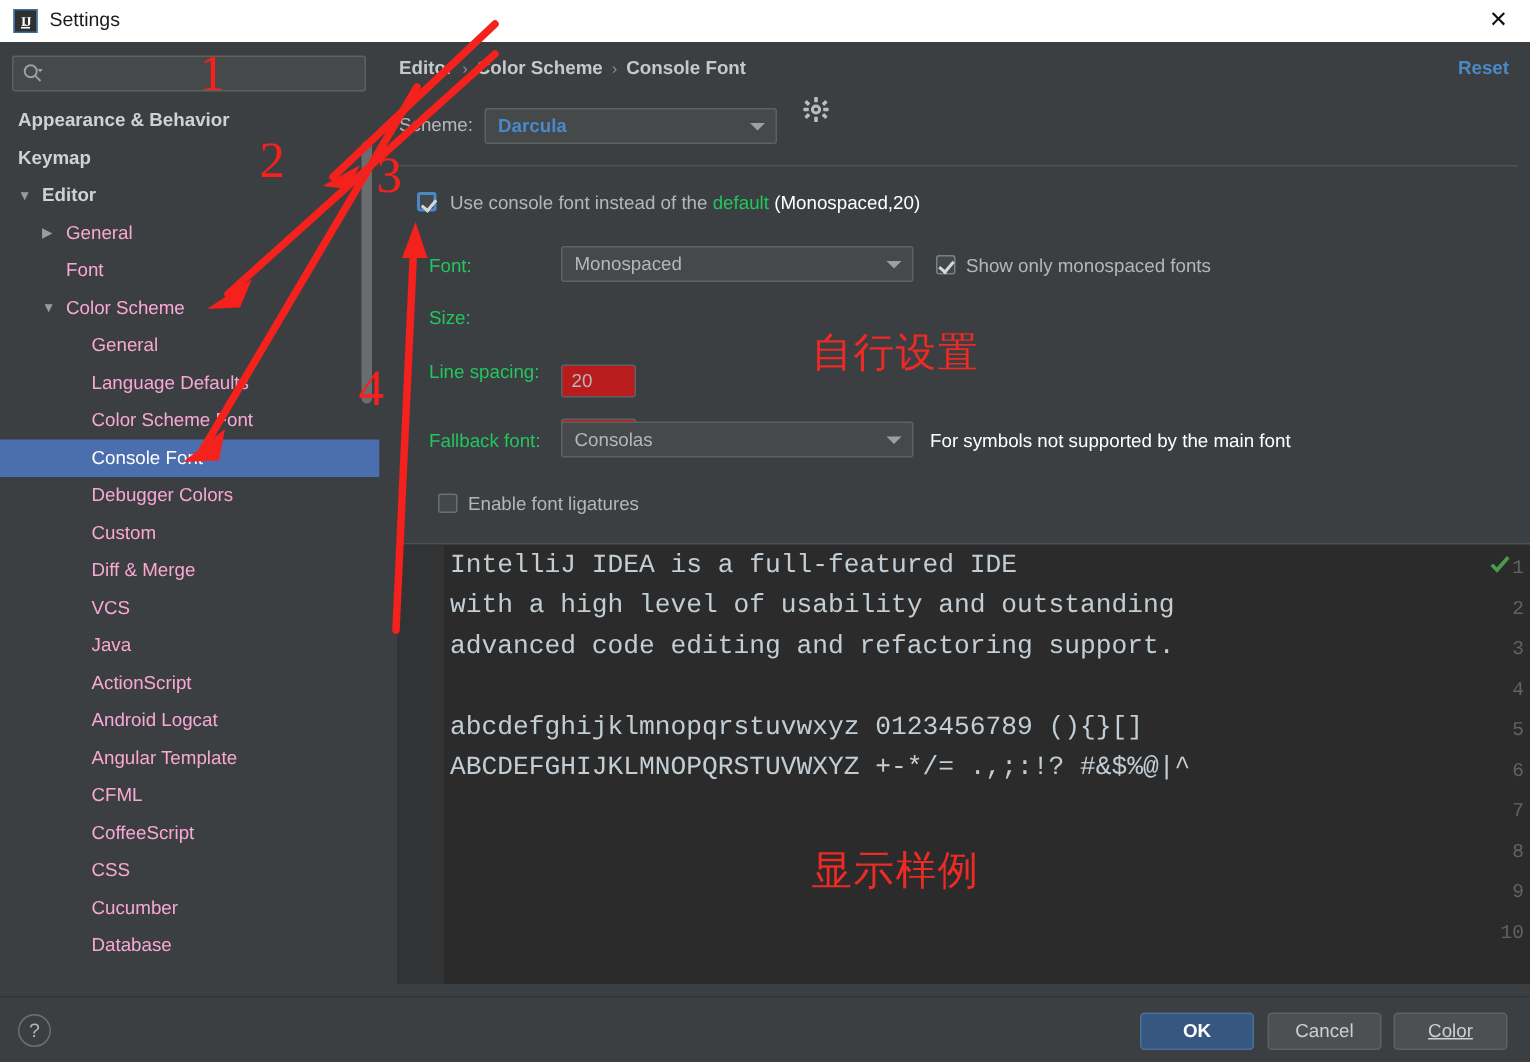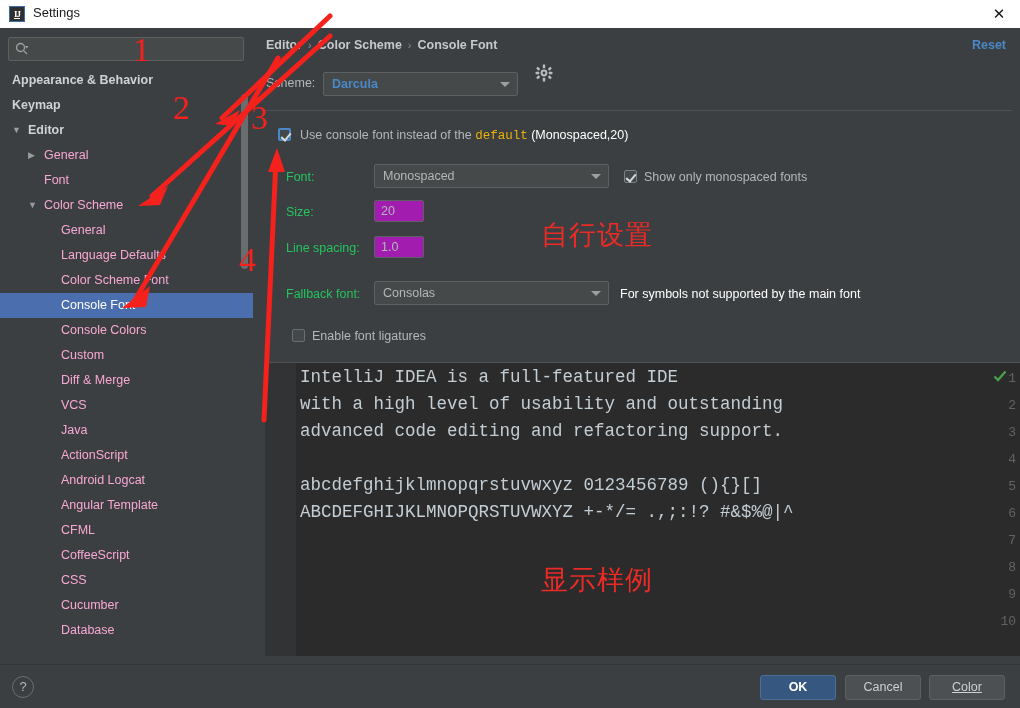--- a/index.html
+++ b/index.html
@@ -194,34 +194,35 @@
   }
 
   .row-label {
     position: absolute;
     font-size: 12.5px; color: #22c55e;
     white-space: nowrap;
   }
   .textfield {
     position: absolute;
     height: 22px;
-    background: #a21caf;
+    background: #b91c1c;
     border: 1px solid #5e6163;
     box-sizing: border-box;
     border-radius: 2px;
     font-size: 12.5px; color: #b4b7ba;
     line-height: 20px;
     padding-left: 6px;
+    margin-top: 43px;
   }
   .hint {
     position: absolute;
     font-size: 12.5px; color: #ffffff;
     white-space: nowrap;
   }
-  .link { color: #eab308; font-family: Liberation Mono, monospace; }
+  .link { color: #22c55e; }
 
   
   .preview {
     position: absolute;
     left: 265px; top: 362px;
     width: 755px; height: 293px;
     background: #2b2b2b;
     border-top: 1px solid #4e5254;
     overflow: hidden;
   }
@@ -362,21 +363,21 @@
         <div class="node">
           <span class="lbl" style="left: 61px;">Language Defaults</span>
         </div>
         <div class="node">
           <span class="lbl" style="left: 61px;">Color Scheme Font</span>
         </div>
         <div class="node sel">
           <span class="lbl" style="left: 61px;">Console Font</span>
         </div>
         <div class="node">
-          <span class="lbl" style="left: 61px;">Console Colors</span>
+          <span class="lbl" style="left: 61px;">Debugger Colors</span>
         </div>
         <div class="node">
           <span class="lbl" style="left: 61px;">Custom</span>
         </div>
         <div class="node">
           <span class="lbl" style="left: 61px;">Diff &amp; Merge</span>
         </div>
         <div class="node">
           <span class="lbl" style="left: 61px;">VCS</span>
         </div>

